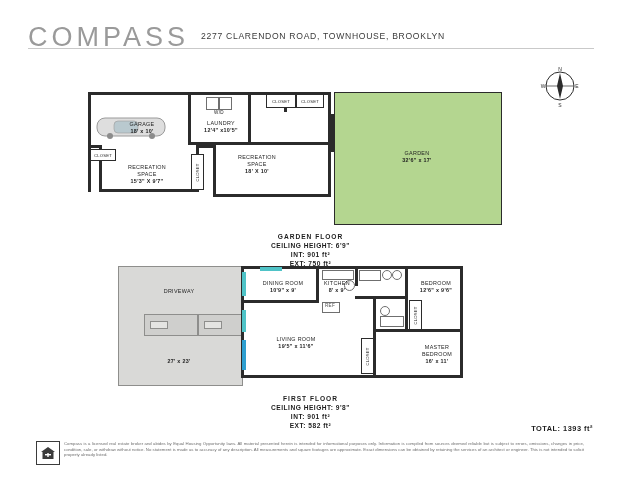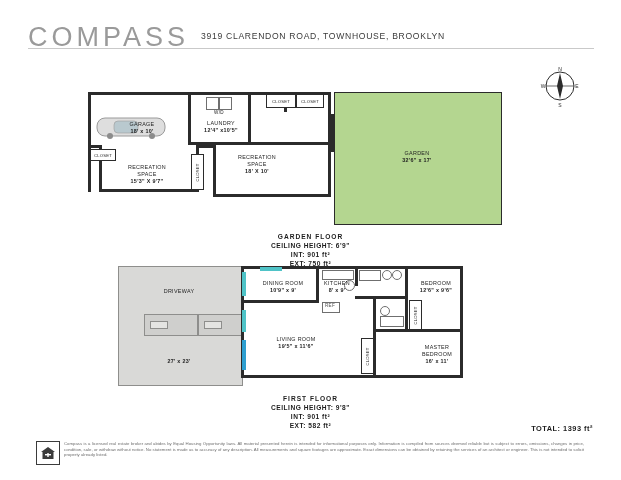--- a/index.html
+++ b/index.html
@@ -86,21 +86,21 @@
   
   .stair{position:absolute;background:#fff;border:1px solid #2b2b2b;}
   .stair i{position:absolute;left:0;right:0;height:1px;background:#2b2b2b;}
 </style>
 </head>
 <body>
 
 <div class="page">
 
   <div class="brand">COMPASS</div>
-  <div class="addr">3919 CLARENDON ROAD, TOWNHOUSE, BROOKLYN</div>
+  <div class="addr">2277 CLARENDON ROAD, TOWNHOUSE, BROOKLYN</div>
   <div class="hrule"></div>
 
   <div class="compass">
     <svg width="56" height="52" viewBox="0 0 56 52">
       <circle cx="30" cy="24" r="14" fill="none" stroke="#2b2b2b" stroke-width="1"></circle>
       <path d="M30 11 L33 24 L30 37 L27 24 Z" fill="#2b2b2b"></path>
       <line x1="16" y1="24" x2="44" y2="24" stroke="#2b2b2b" stroke-width="0.7"></line>
       <text x="30" y="9" font-size="5" fill="#2b2b2b" text-anchor="middle" font-family="Liberation Sans">N</text>
       <text x="47" y="26" font-size="5" fill="#2b2b2b" text-anchor="middle" font-family="Liberation Sans">E</text>
       <text x="30" y="45" font-size="5" fill="#2b2b2b" text-anchor="middle" font-family="Liberation Sans">S</text>

